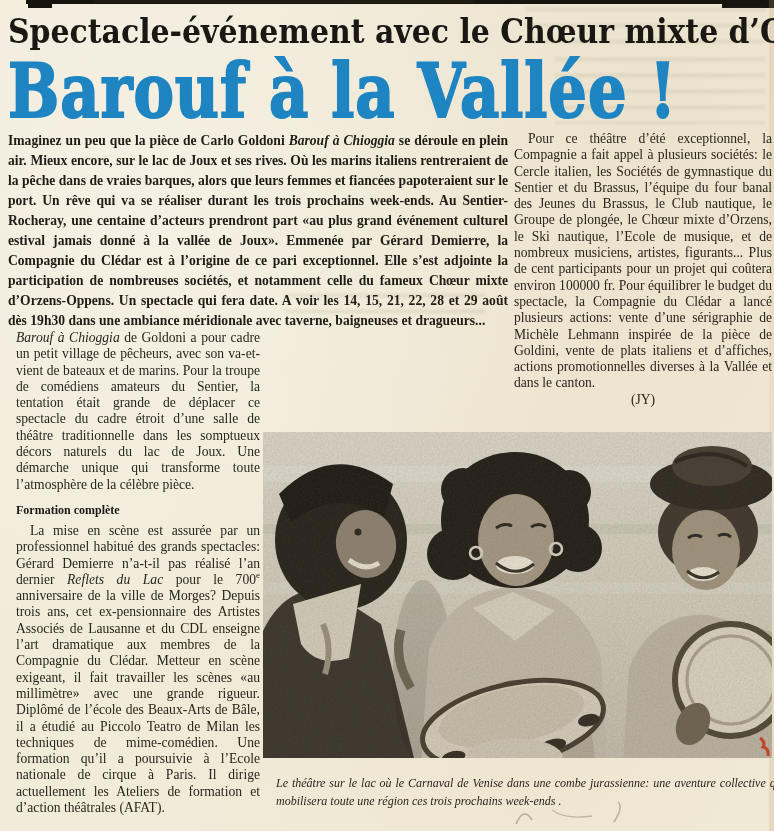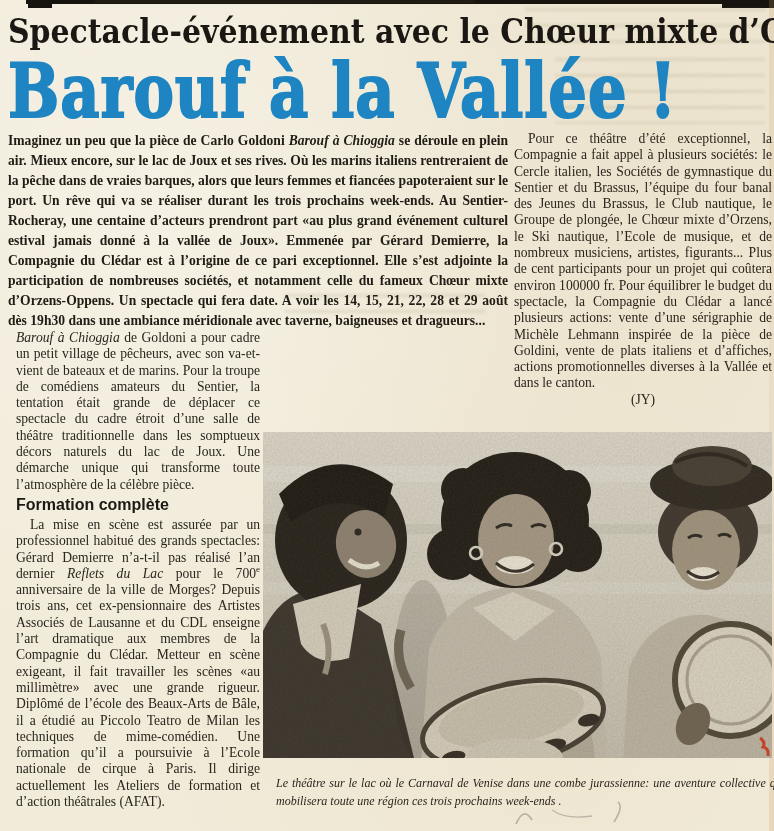--- a/index.html
+++ b/index.html
@@ -38,22 +38,22 @@
     position:absolute;left:8px;top:131px;width:500px;margin:0;
     font-weight:bold;font-size:13.6px;line-height:20px;text-align:justify;color:#211c15;
   }
   .col{position:absolute;font-size:13.6px;line-height:16.3px;text-align:justify;color:#2a251d;}
   .col p{margin:0;}
   .col-left{left:16px;top:330px;width:244px;}
   .col-middle{left:262px;top:330px;width:244px;}
   .col-right{left:514px;top:131px;width:258px;}
   .indent{text-indent:14px;}
   .subhead{
-    margin:3px 0 4px 0;font-family:Liberation Sans, sans-serif;font-weight:bold;
-    font-size:16px;line-height:17px;text-align:left;color:#1d1914;
+    margin:9px 0 4px 0;font-family:Liberation Serif, serif;font-weight:bold;
+    font-size:12px;line-height:17px;text-align:left;color:#1d1914;
   }
   .byline{margin:0;text-align:center;}
   .it{font-style:italic;}
   sup{font-size:9px;line-height:0;}
   
   .photo{position:absolute;left:263px;top:432px;width:509px;height:326px;margin:0;background:#cbc5b5;}
   .photo svg{display:block;width:100%;height:100%;}
   .caption{
     position:absolute;left:263px;top:762px;width:509px;margin:13px;
     font-style:italic;font-size:12px;line-height:17.5px;text-align:justify;color:#2a251d;

